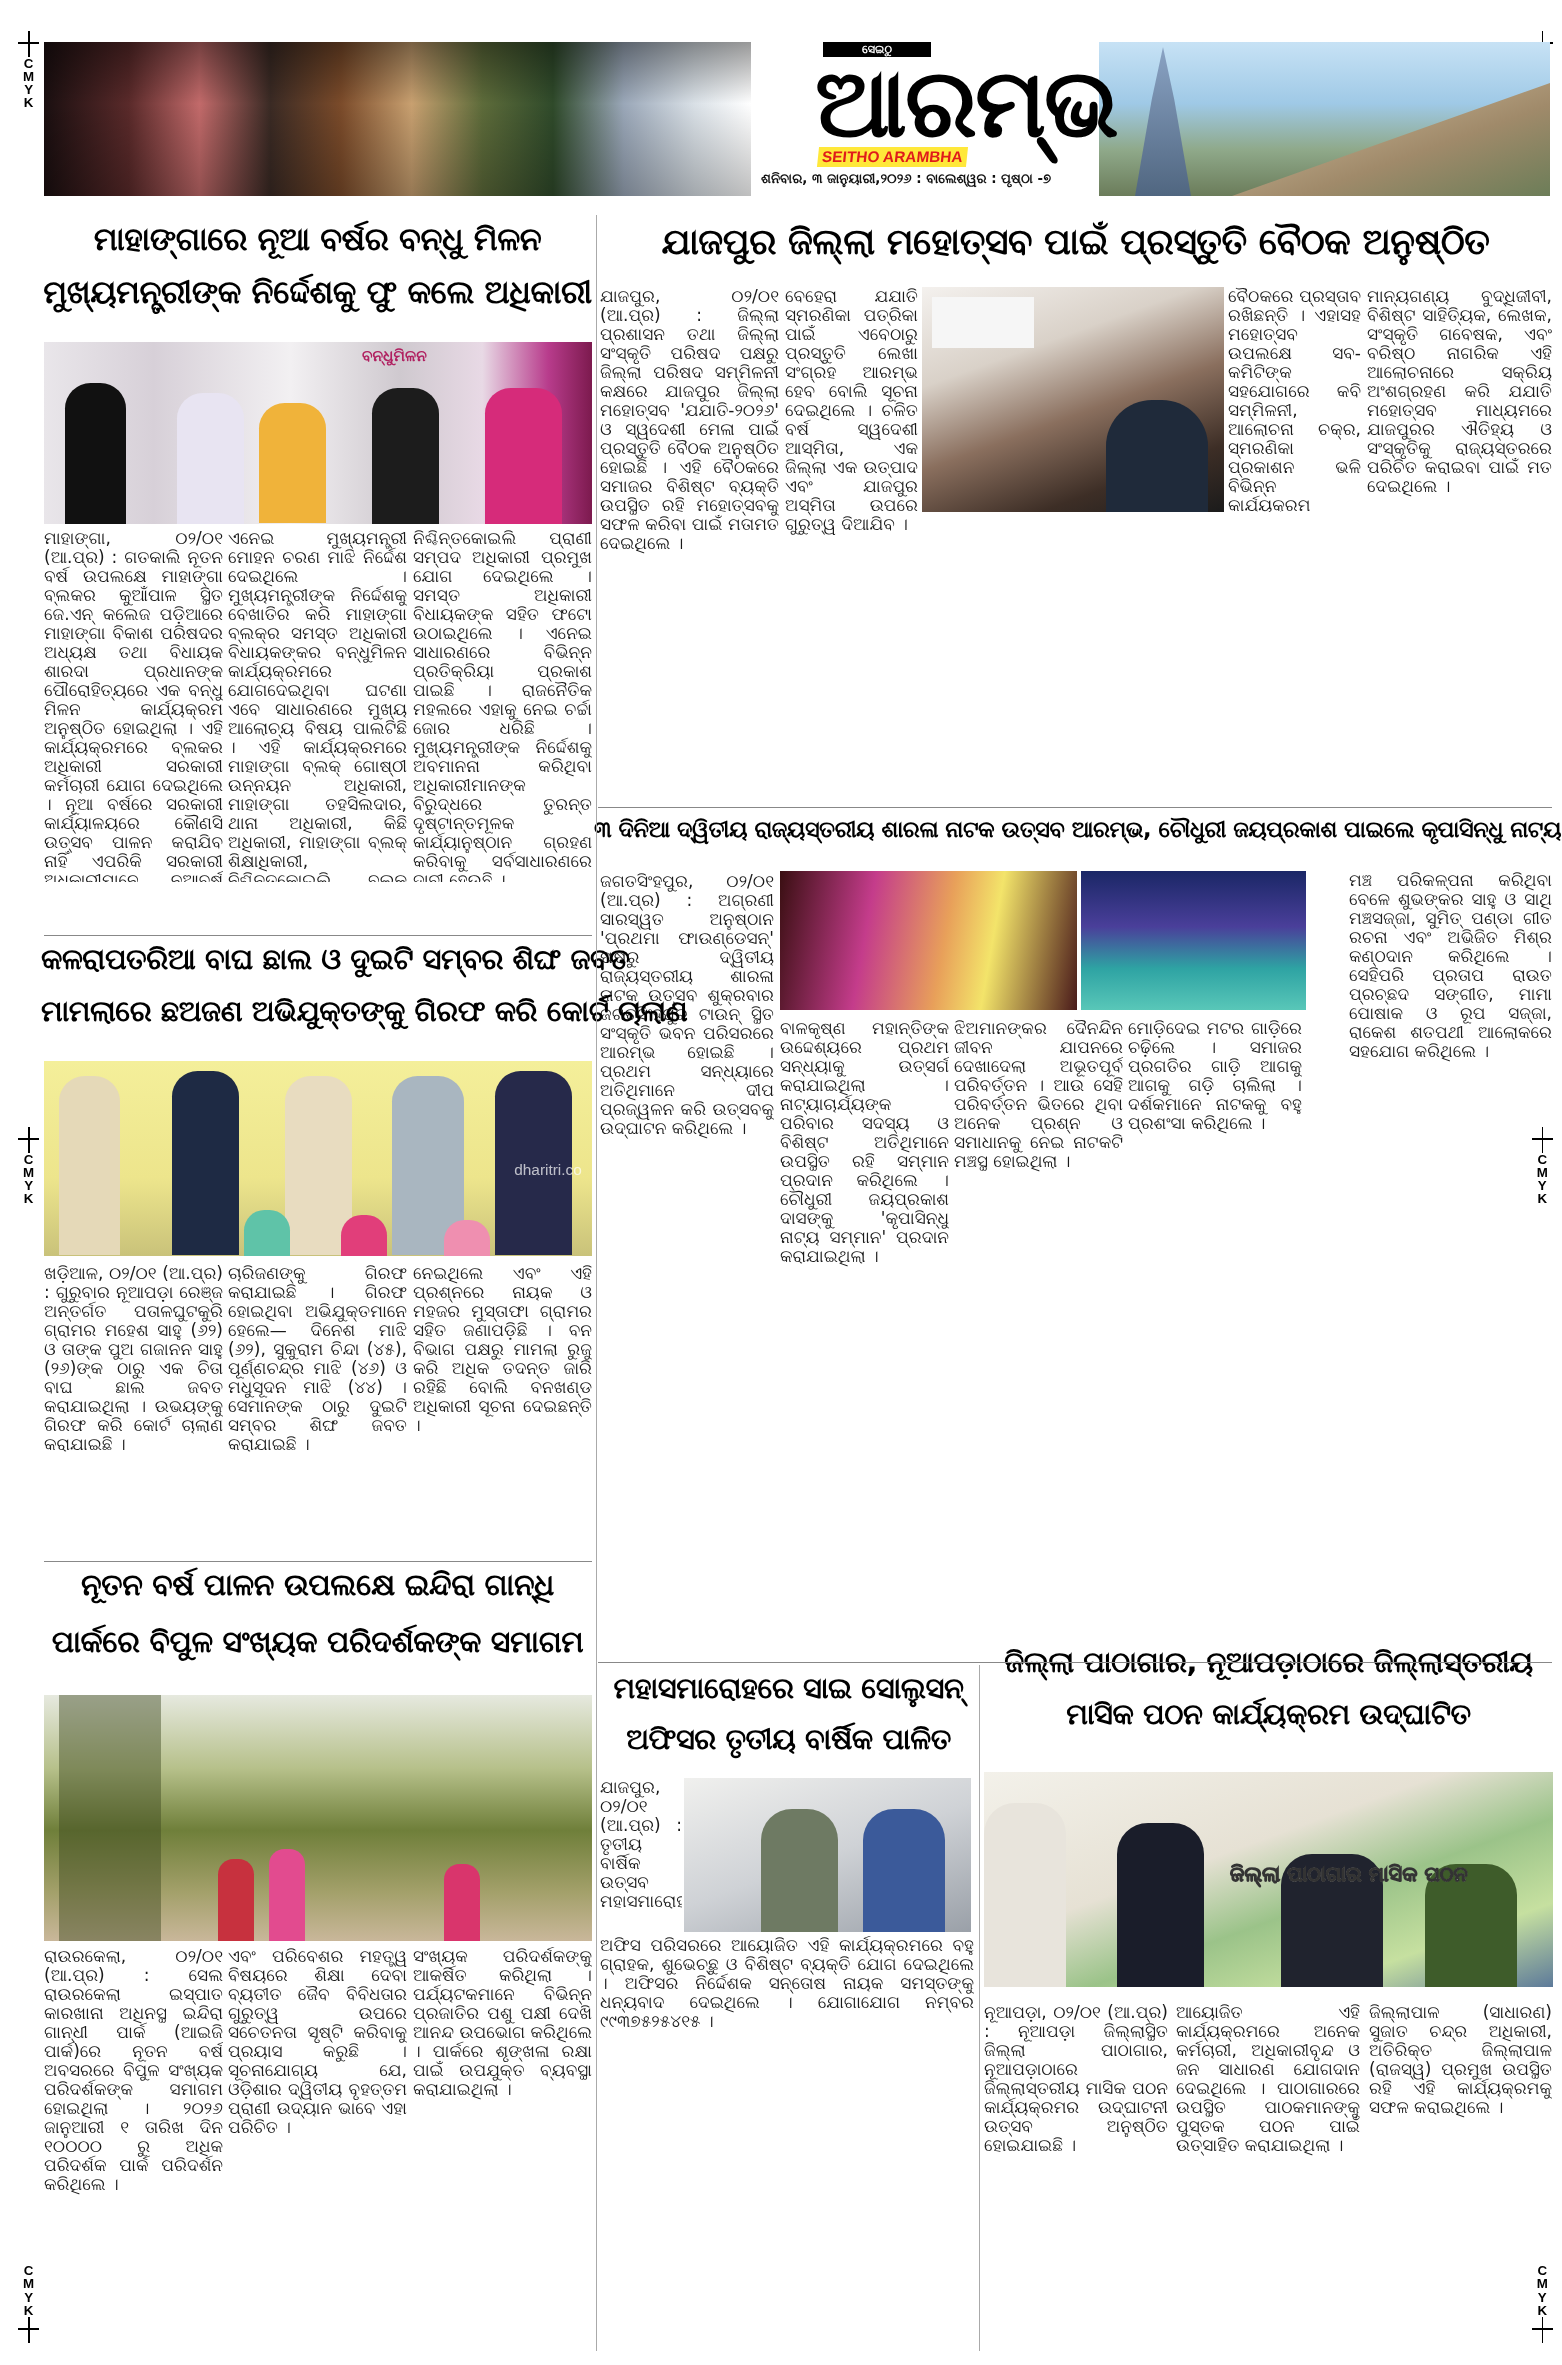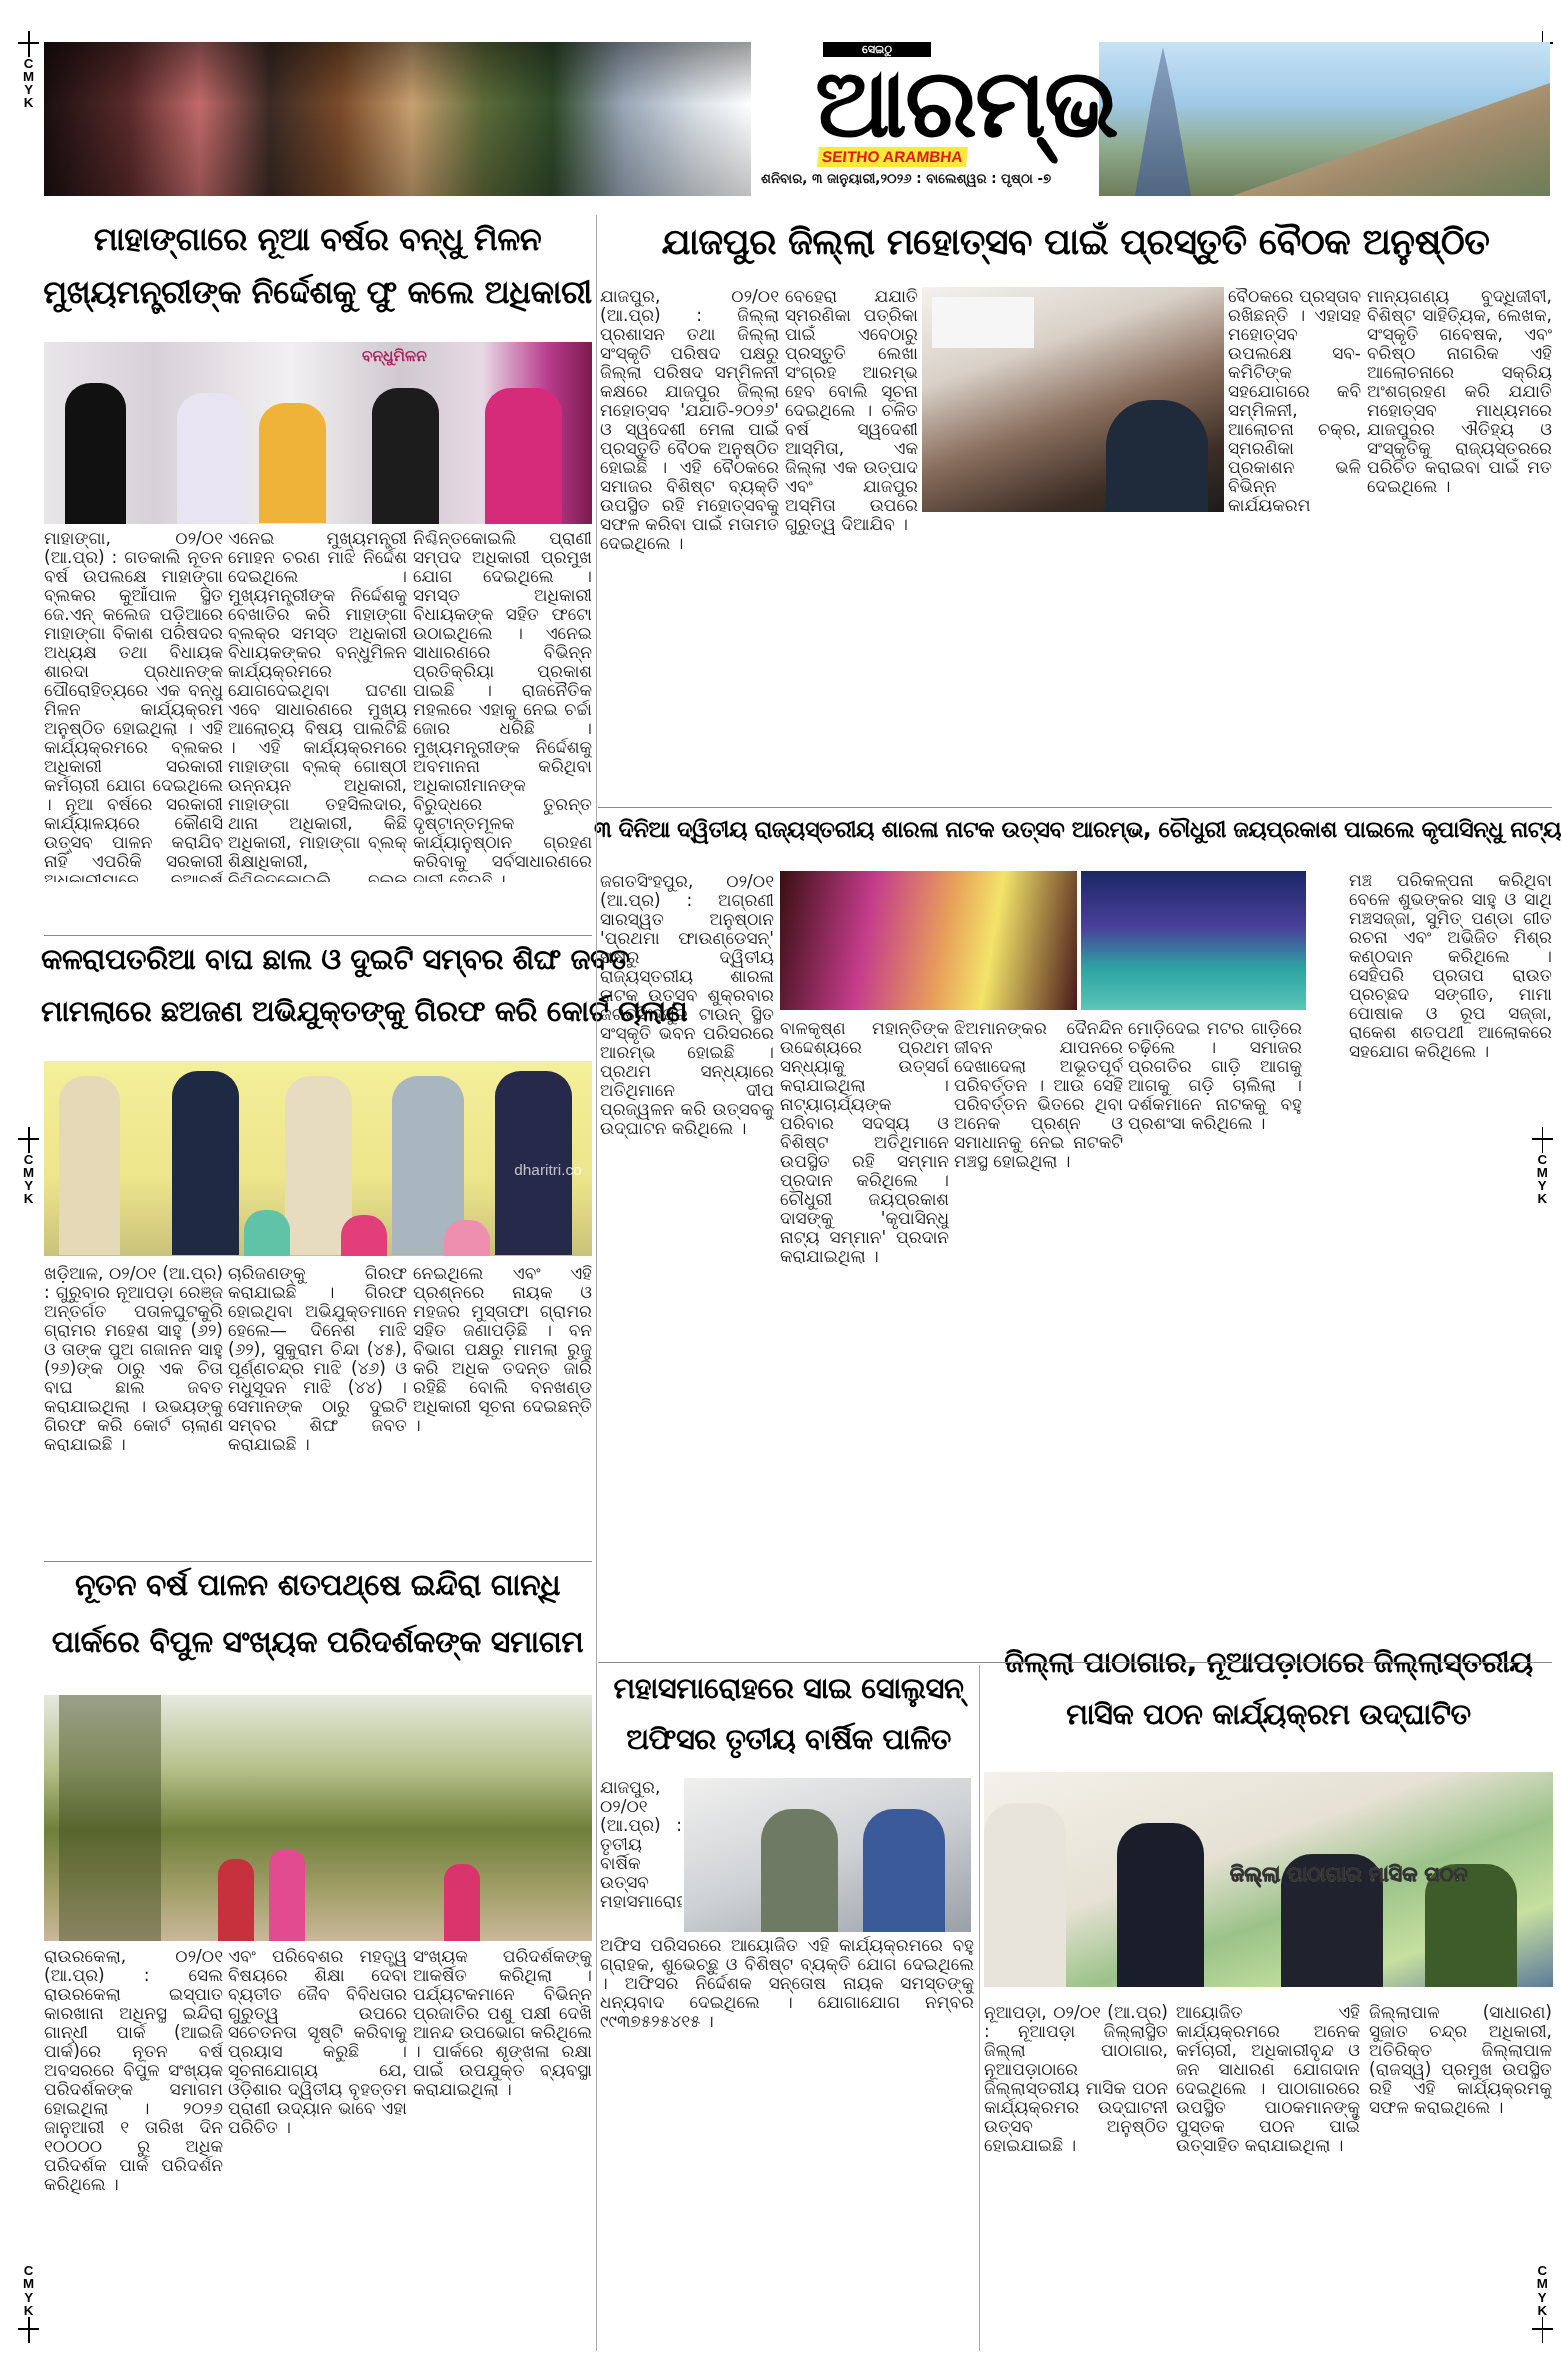--- a/index.html
+++ b/index.html
@@ -194,21 +194,21 @@
 <div class="col" style="left:44px; top:1264px; width:179px; height:287px;">
     <p>ଖଡ଼ିଆଳ, ୦୨/୦୧ (ଆ.ପ୍ର) : ଗୁରୁବାର ନୂଆପଡ଼ା ରେଞ୍ଜ ଅନ୍ତର୍ଗତ ପତାଳଘୁଟକୁରି ଗ୍ରାମର ମହେଶ ସାହୁ (୬୨) ଓ ତାଙ୍କ ପୁଅ ଗଜାନନ ସାହୁ (୨୬)ଙ୍କ ଠାରୁ ଏକ ଚିତା ବାଘ ଛାଲ ଜବତ କରାଯାଇଥିଲା । ଉଭୟଙ୍କୁ ଗିରଫ କରି କୋର୍ଟ ଚାଲାଣ କରାଯାଇଛି ।</p>
   </div>
 <div class="col" style="left:228px; top:1264px; width:179px; height:287px;">
     <p>ଚାରିଜଣଙ୍କୁ ଗିରଫ କରାଯାଇଛି । ଗିରଫ ହୋଇଥିବା ଅଭିଯୁକ୍ତମାନେ ହେଲେ— ଦିନେଶ ମାଝି (୬୨), ସୁକୁରାମ ଚିନ୍ଦା (୪୫), ପୂର୍ଣ୍ଣଚନ୍ଦ୍ର ମାଝି (୪୬) ଓ ମଧୁସୂଦନ ମାଝି (୪୪) । ସେମାନଙ୍କ ଠାରୁ ଦୁଇଟି ସମ୍ବର ଶିଙ୍ଘ ଜବତ କରାଯାଇଛି ।</p>
   </div>
 <div class="col" style="left:413px; top:1264px; width:179px; height:287px;">
     <p>ନେଇଥିଲେ ଏବଂ ଏହି ପ୍ରଶ୍ନରେ ନାୟକ ଓ ମହଜର ମୁସ୍ତାଫା ଗ୍ରାମର ସହିତ ଜଣାପଡ଼ିଛି । ବନ ବିଭାଗ ପକ୍ଷରୁ ମାମଲା ରୁଜୁ କରି ଅଧିକ ତଦନ୍ତ ଜାରି ରହିଛି ବୋଲି ବନଖଣ୍ଡ ଅଧିକାରୀ ସୂଚନା ଦେଇଛନ୍ତି ।</p>
   </div>
 
-<div class="hl hl-lg" style="left:41px; top:1567px; width:553px; font-size:30px;">ନୂତନ ବର୍ଷ ପାଳନ ଶତପଥ୍ଷେ ଇନ୍ଦିରା ଗାନ୍ଧି</div>
+<div class="hl hl-lg" style="left:41px; top:1567px; width:553px; font-size:30px;">ନୂତନ ବର୍ଷ ପାଳନ ଉପଲକ୍ଷେ ଇନ୍ଦିରା ଗାନ୍ଧି</div>
 <div class="hl hl-lg" style="left:41px; top:1624px; width:553px; font-size:30px;">ପାର୍କରେ ବିପୁଳ ସଂଖ୍ୟକ ପରିଦର୍ଶକଙ୍କ ସମାଗମ</div>
 <div class="photo" style="left:44px; top:1695px; width:548px; height:246px; background: linear-gradient(180deg,#e6e9df 0%, #b6c08a 30%, #6f7f3a 55%, #a3a06a 80%, #c9b79a 100%);">
   <div style="position:absolute;left:15.4px;top:0;width:102px;height:246px;background:rgba(60,70,30,0.45);"></div>
   <div style="position:absolute;left:174px;top:164px;width:36px;height:82px;background:#c7313e;border-radius:15.4px 15.4px 0 0;"></div>
   <div style="position:absolute;left:225px;top:154px;width:36px;height:92px;background:#e24b8f;border-radius:15.4px 15.4px 0 0;"></div>
   <div style="position:absolute;left:400px;top:169px;width:36px;height:77px;background:#d9356c;border-radius:15.4px 15.4px 0 0;"></div>
 </div>
 <div class="col" style="left:44px; top:1947px; width:179px; height:400px;">
     <p>ରାଉରକେଲା, ୦୨/୦୧ (ଆ.ପ୍ର) : ସେଲ ରାଉରକେଲା ଇସ୍ପାତ କାରଖାନା ଅଧିନସ୍ଥ ଇନ୍ଦିରା ଗାନ୍ଧୀ ପାର୍କ (ଆଇଜି ପାର୍କ)ରେ ନୂତନ ବର୍ଷ ଅବସରରେ ବିପୁଳ ସଂଖ୍ୟକ ପରିଦର୍ଶକଙ୍କ ସମାଗମ ହୋଇଥିଲା । ୨୦୨୬ ଜାନୁଆରୀ ୧ ତାରିଖ ଦିନ ୧୦୦୦୦ ରୁ ଅଧିକ ପରିଦର୍ଶକ ପାର୍କ ପରିଦର୍ଶନ କରିଥିଲେ ।</p>
   </div>

